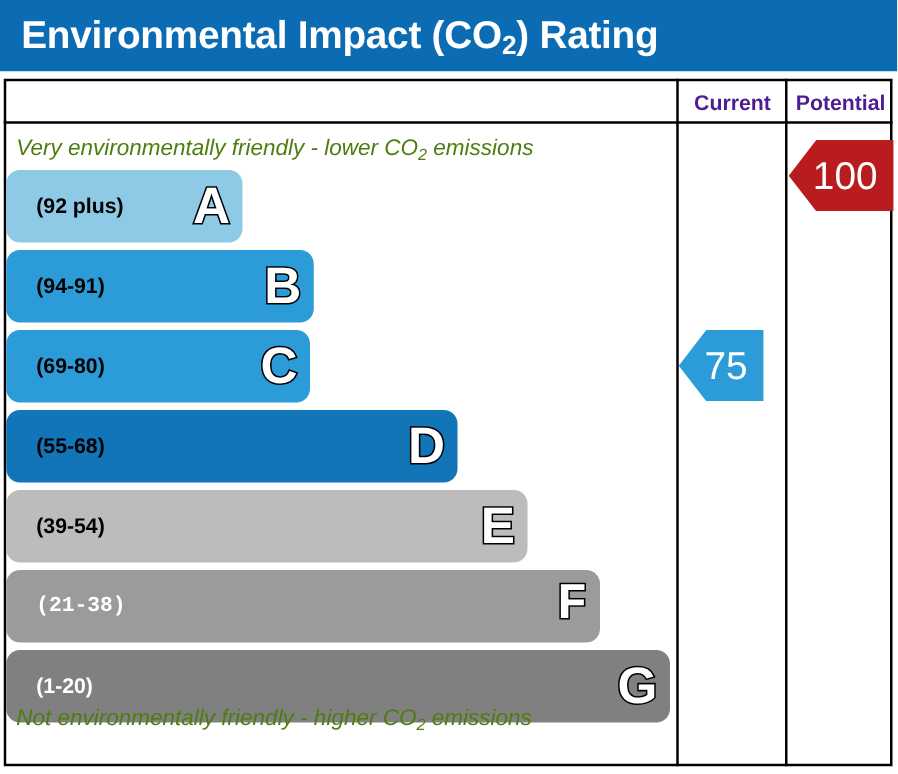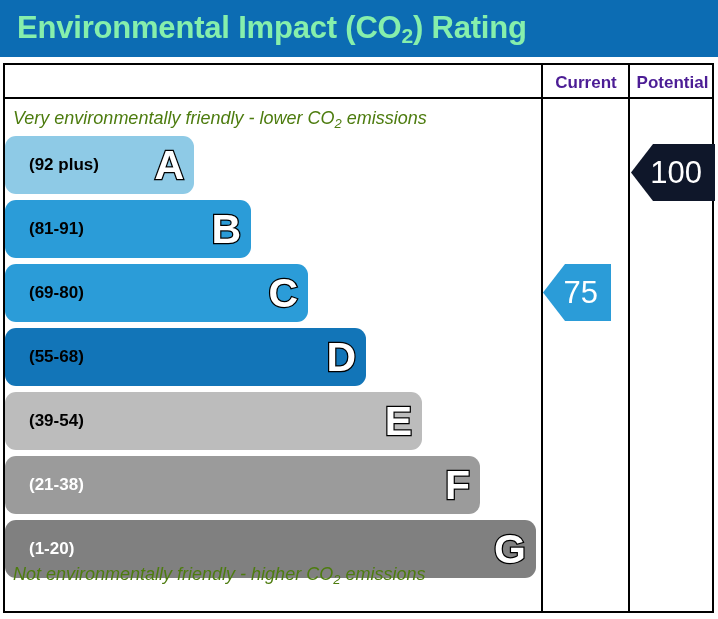--- a/index.html
+++ b/index.html
@@ -1,21 +1,21 @@
 <!DOCTYPE html>
 <html><head>
 <meta charset="utf-8">
 <style>
   html,body{margin:0;padding:0;background:#ffffff;}
   body{width:718px;height:619px;font-family:"Liberation Sans",sans-serif;-webkit-font-smoothing:antialiased;}
   .page{position:relative;width:718px;height:619px;overflow:hidden;background:#fff;}
 
   
   .titlebar{position:absolute;left:0;top:0;width:718px;height:57px;background:#0c6cb3;}
-  .titlebar .title{position:absolute;left:17px;top:7px;color:#86efac;font-size:31px;font-weight:bold;letter-spacing:-0.2px;white-space:nowrap;line-height:42px;}
+  .titlebar .title{position:absolute;left:17px;top:7px;color:#ffffff;font-size:31px;font-weight:bold;letter-spacing:-0.2px;white-space:nowrap;line-height:42px;}
   .title sub{font-size:21px;vertical-align:baseline;position:relative;top:5px;}
 
   
   .frame{position:absolute;left:3px;top:63px;width:711px;height:550px;border:2px solid #000;box-sizing:border-box;}
   .vline{position:absolute;top:63px;width:2px;background:#000;height:550px;}
   .vline.v1{left:541px;}
   .vline.v2{left:628px;}
   .hline{position:absolute;left:3px;width:711px;height:2px;background:#000;}
   .hline.h-head{top:97px;}
 
@@ -30,35 +30,35 @@
   .caption sub{font-size:13px;vertical-align:baseline;position:relative;top:4px;}
 
   
   .band{position:absolute;left:5px;height:58px;display:block;border-radius:11px;}
   .band .range{position:absolute;left:24px;top:50%;transform:translateY(-50%);font-size:17px;font-weight:bold;white-space:nowrap;}
   .band .letter{position:absolute;right:10px;top:50%;transform:translateY(-50%);font-size:41px;font-weight:bold;color:#ffffff;line-height:41px;
       -webkit-text-stroke:2.5px #000;paint-order:stroke fill;}
 
   .band.a{top:136px;width:189px;background:#8ecae6;}
   .band.b{top:200px;width:246px;background:#2b9cd8;}
-  .band.c{top:264px;width:303px;background:#2b9cd8;}
+  .band.c{top:264px;width:243px;background:#2b9cd8;}
   .band.d{top:328px;width:361px;background:#1275b8;text-align:right;}
   .band.e{top:392px;width:417px;background:#bcbcbc;}
-  .band.f{top:456px;width:475px;background:#9b9b9b;}
+  .band.f{top:456px;width:475px;background:#9b9b9b;font-family:Liberation Mono, monospace;}
   .band.g{top:520px;width:531px;background:#808080;}
 
   .band.a .range,.band.b .range,.band.c .range,.band.d .range,.band.e .range{color:#000;}
   .band.f .range,.band.g .range{color:#ffffff;}
 
   
   .arrow{position:absolute;height:57px;display:flex;align-items:center;justify-content:flex-end;
       clip-path:polygon(22px 0, 100% 0, 100% 100%, 22px 100%, 0 50%);}
   .arrow .val{color:#ffffff;font-size:31px;font-weight:normal;padding-right:13px;line-height:31px;}
   .arrow.current{left:543px;top:264px;width:68px;background:#2b9cd8;}
-  .arrow.potential{left:631px;top:112px;width:84px;background:#0f172a;margin-top:32px;}
+  .arrow.potential{left:631px;top:112px;width:84px;background:#b91c1c;}
 </style>
 </head>
 <body>
 
 <div class="page">
 
   <div class="titlebar">
     <div class="title"><span>Environmental Impact (CO</span><sub>2</sub><span>) Rating</span></div>
   </div>
 
@@ -70,21 +70,21 @@
   <div class="colhead current">Current</div>
   <div class="colhead potential">Potential</div>
 
   <div class="caption top"><span>Very environmentally friendly - lower CO</span><sub>2</sub><span> emissions</span></div>
 
   <div class="band a">
     <span class="range">(92 plus)</span>
     <span class="letter">A</span>
   </div>
   <div class="band b">
-    <span class="range">(81-91)</span>
+    <span class="range">(94-91)</span>
     <span class="letter">B</span>
   </div>
   <div class="band c">
     <span class="range">(69-80)</span>
     <span class="letter">C</span>
   </div>
   <div class="band d">
     <span class="range">(55-68)</span>
     <span class="letter">D</span>
   </div>

